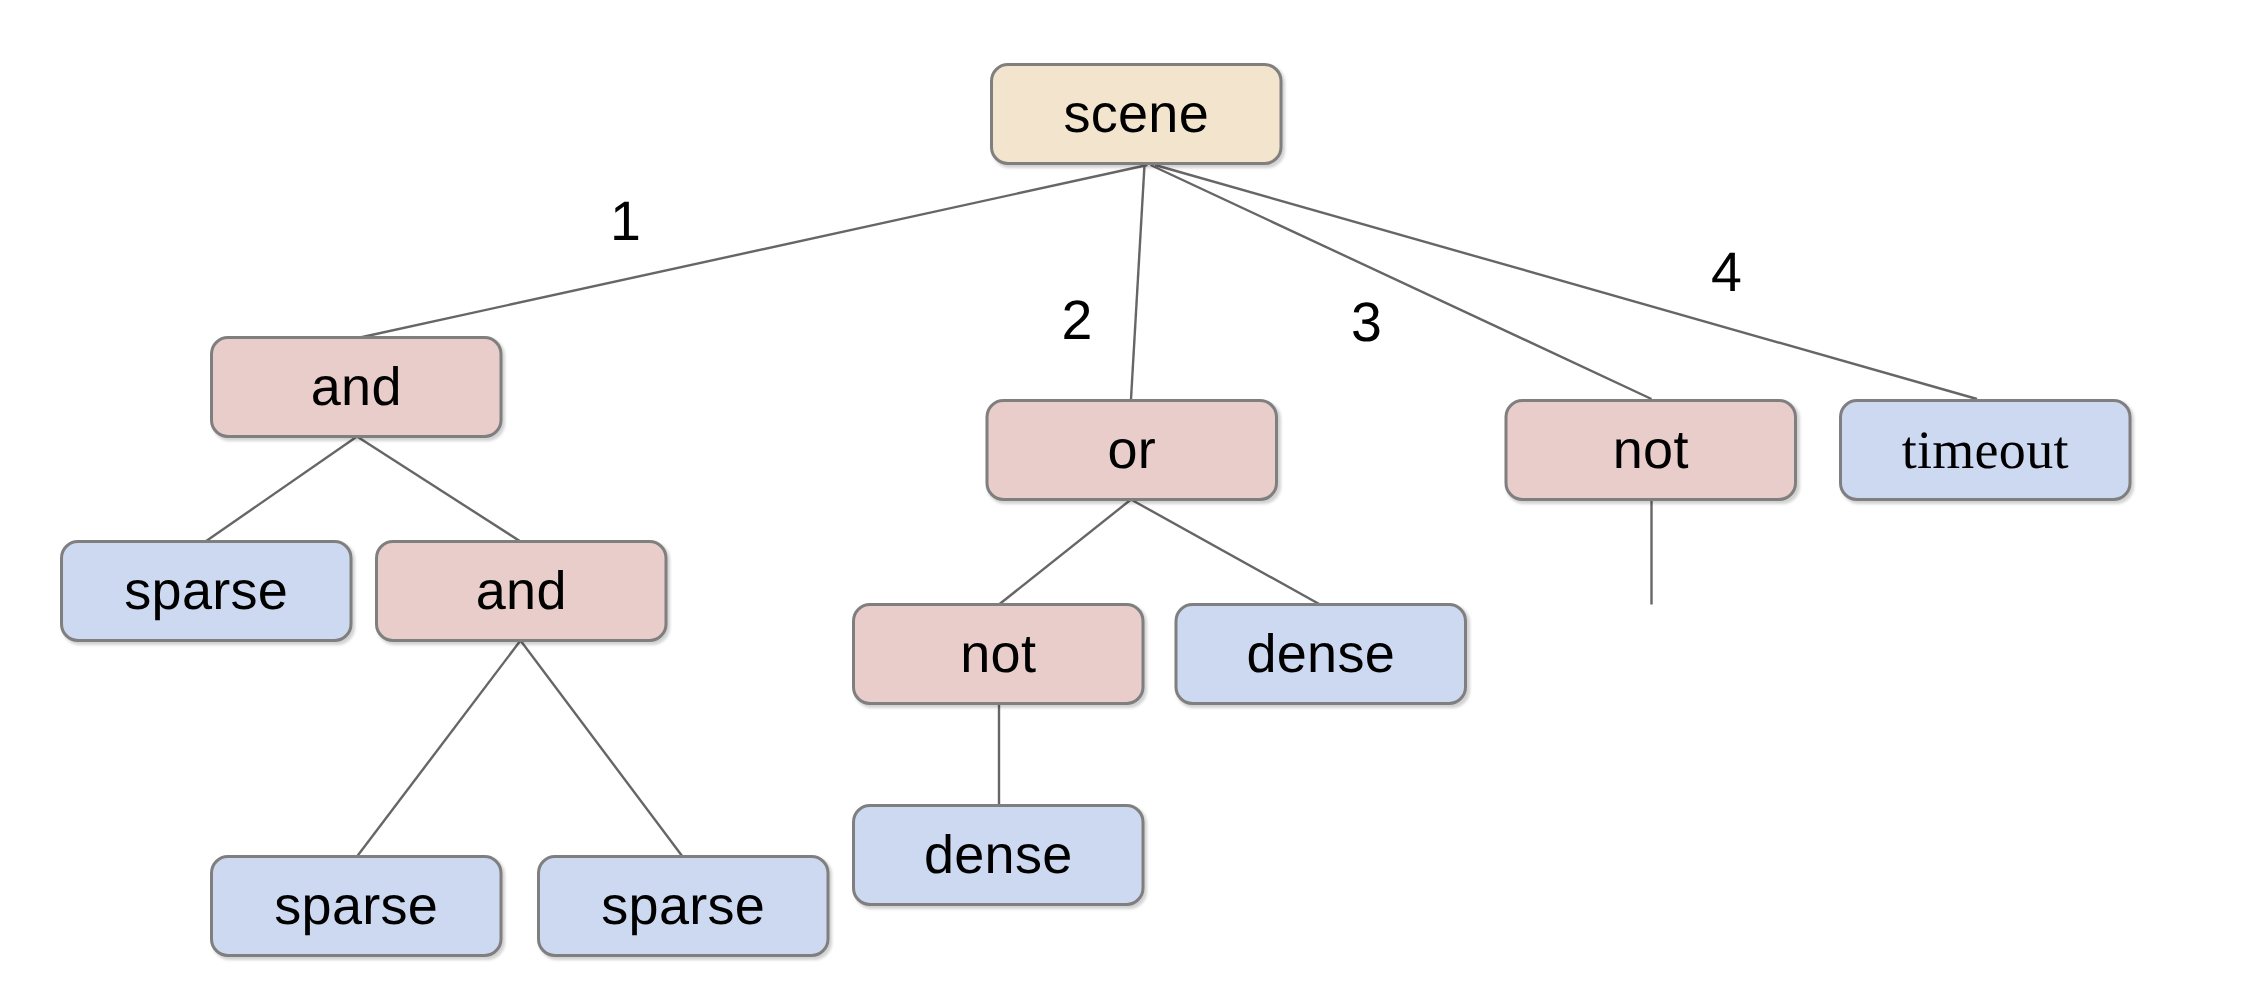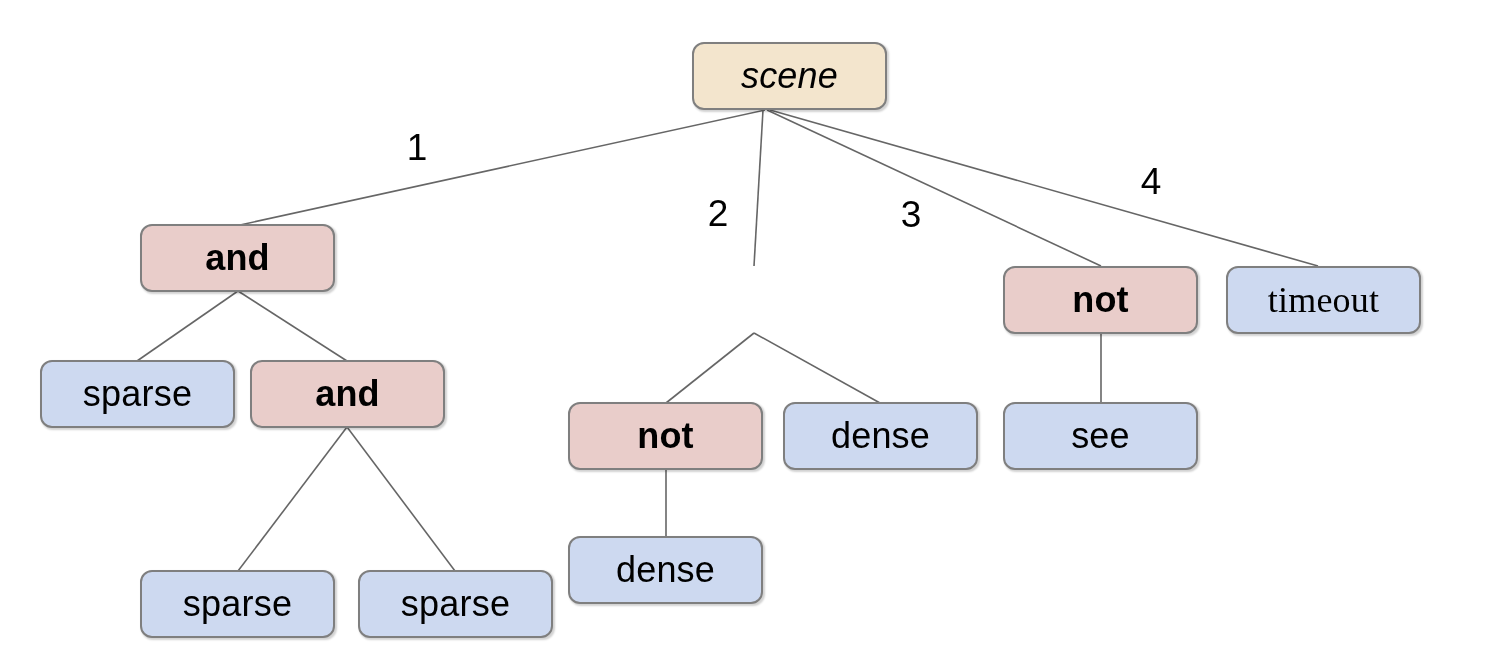--- a/index.html
+++ b/index.html
@@ -18,21 +18,21 @@
     box-sizing: border-box;
     display: flex; align-items: center; justify-content: center;
     border: 2px solid var(--border, #7f7f7f);
     border-radius: 12px;
     font-size: 36px;
     color: var(--text, #000000);
     box-shadow: 1.5px 1.5px 2px rgba(0,0,0,0.18);
     letter-spacing: 0.2px;
   }
   .node.root { background: var(--root-fill, #f3e5cd); }
-  .node.op   { background: var(--operator-fill, #e9cdca); font-weight: bold; }
+  .node.op   { background: var(--operator-fill, #e9cdca); }
   .node.leaf { background: var(--leaf-fill, #cdd9f0); }
   .edge-label {
     position: absolute;
     transform: translate(-50%, -50%);
     font-size: 37px;
     color: var(--text, #000000);
   }
 </style>
 </head>
 <body>
@@ -52,29 +52,29 @@
     <line x1="754" y1="333" x2="880" y2="403"></line>
     <line x1="666" y1="469" x2="666" y2="537"></line>
     <line x1="1101" y1="334" x2="1101" y2="403"></line>
   </svg>
 
   <div class="edge-label" style="left:417px; top:148px;">1</div>
   <div class="edge-label" style="left:718px; top:214px;">2</div>
   <div class="edge-label" style="left:911px; top:215px;">3</div>
   <div class="edge-label" style="left:1151px; top:182px;">4</div>
 
-  <div class="node root" style="left:692px; top:42px;font-style:italic;">scene</div>
+  <div class="node root" style="left:660px; top:42px;">scene</div>
 
   <div class="node op" style="left:140px; top:224px;">and</div>
+  <div class="node op" style="left:657px; top:266px;">or</div>
   <div class="node op" style="left:1003px; top:266px;">not</div>
   <div class="node leaf" style="left:1226px; top:266px;font-family:Liberation Serif, serif;">timeout</div>
 
   <div class="node leaf" style="left:40px; top:360px;">sparse</div>
   <div class="node op" style="left:250px; top:360px;">and</div>
   <div class="node op" style="left:568px; top:402px;">not</div>
   <div class="node leaf" style="left:783px; top:402px;">dense</div>
-  <div class="node leaf" style="left:1003px; top:402px;">see</div>
 
   <div class="node leaf" style="left:140px; top:570px;">sparse</div>
   <div class="node leaf" style="left:358px; top:570px;">sparse</div>
   <div class="node leaf" style="left:568px; top:536px;">dense</div>
 
 </div>
 
 </body></html>

